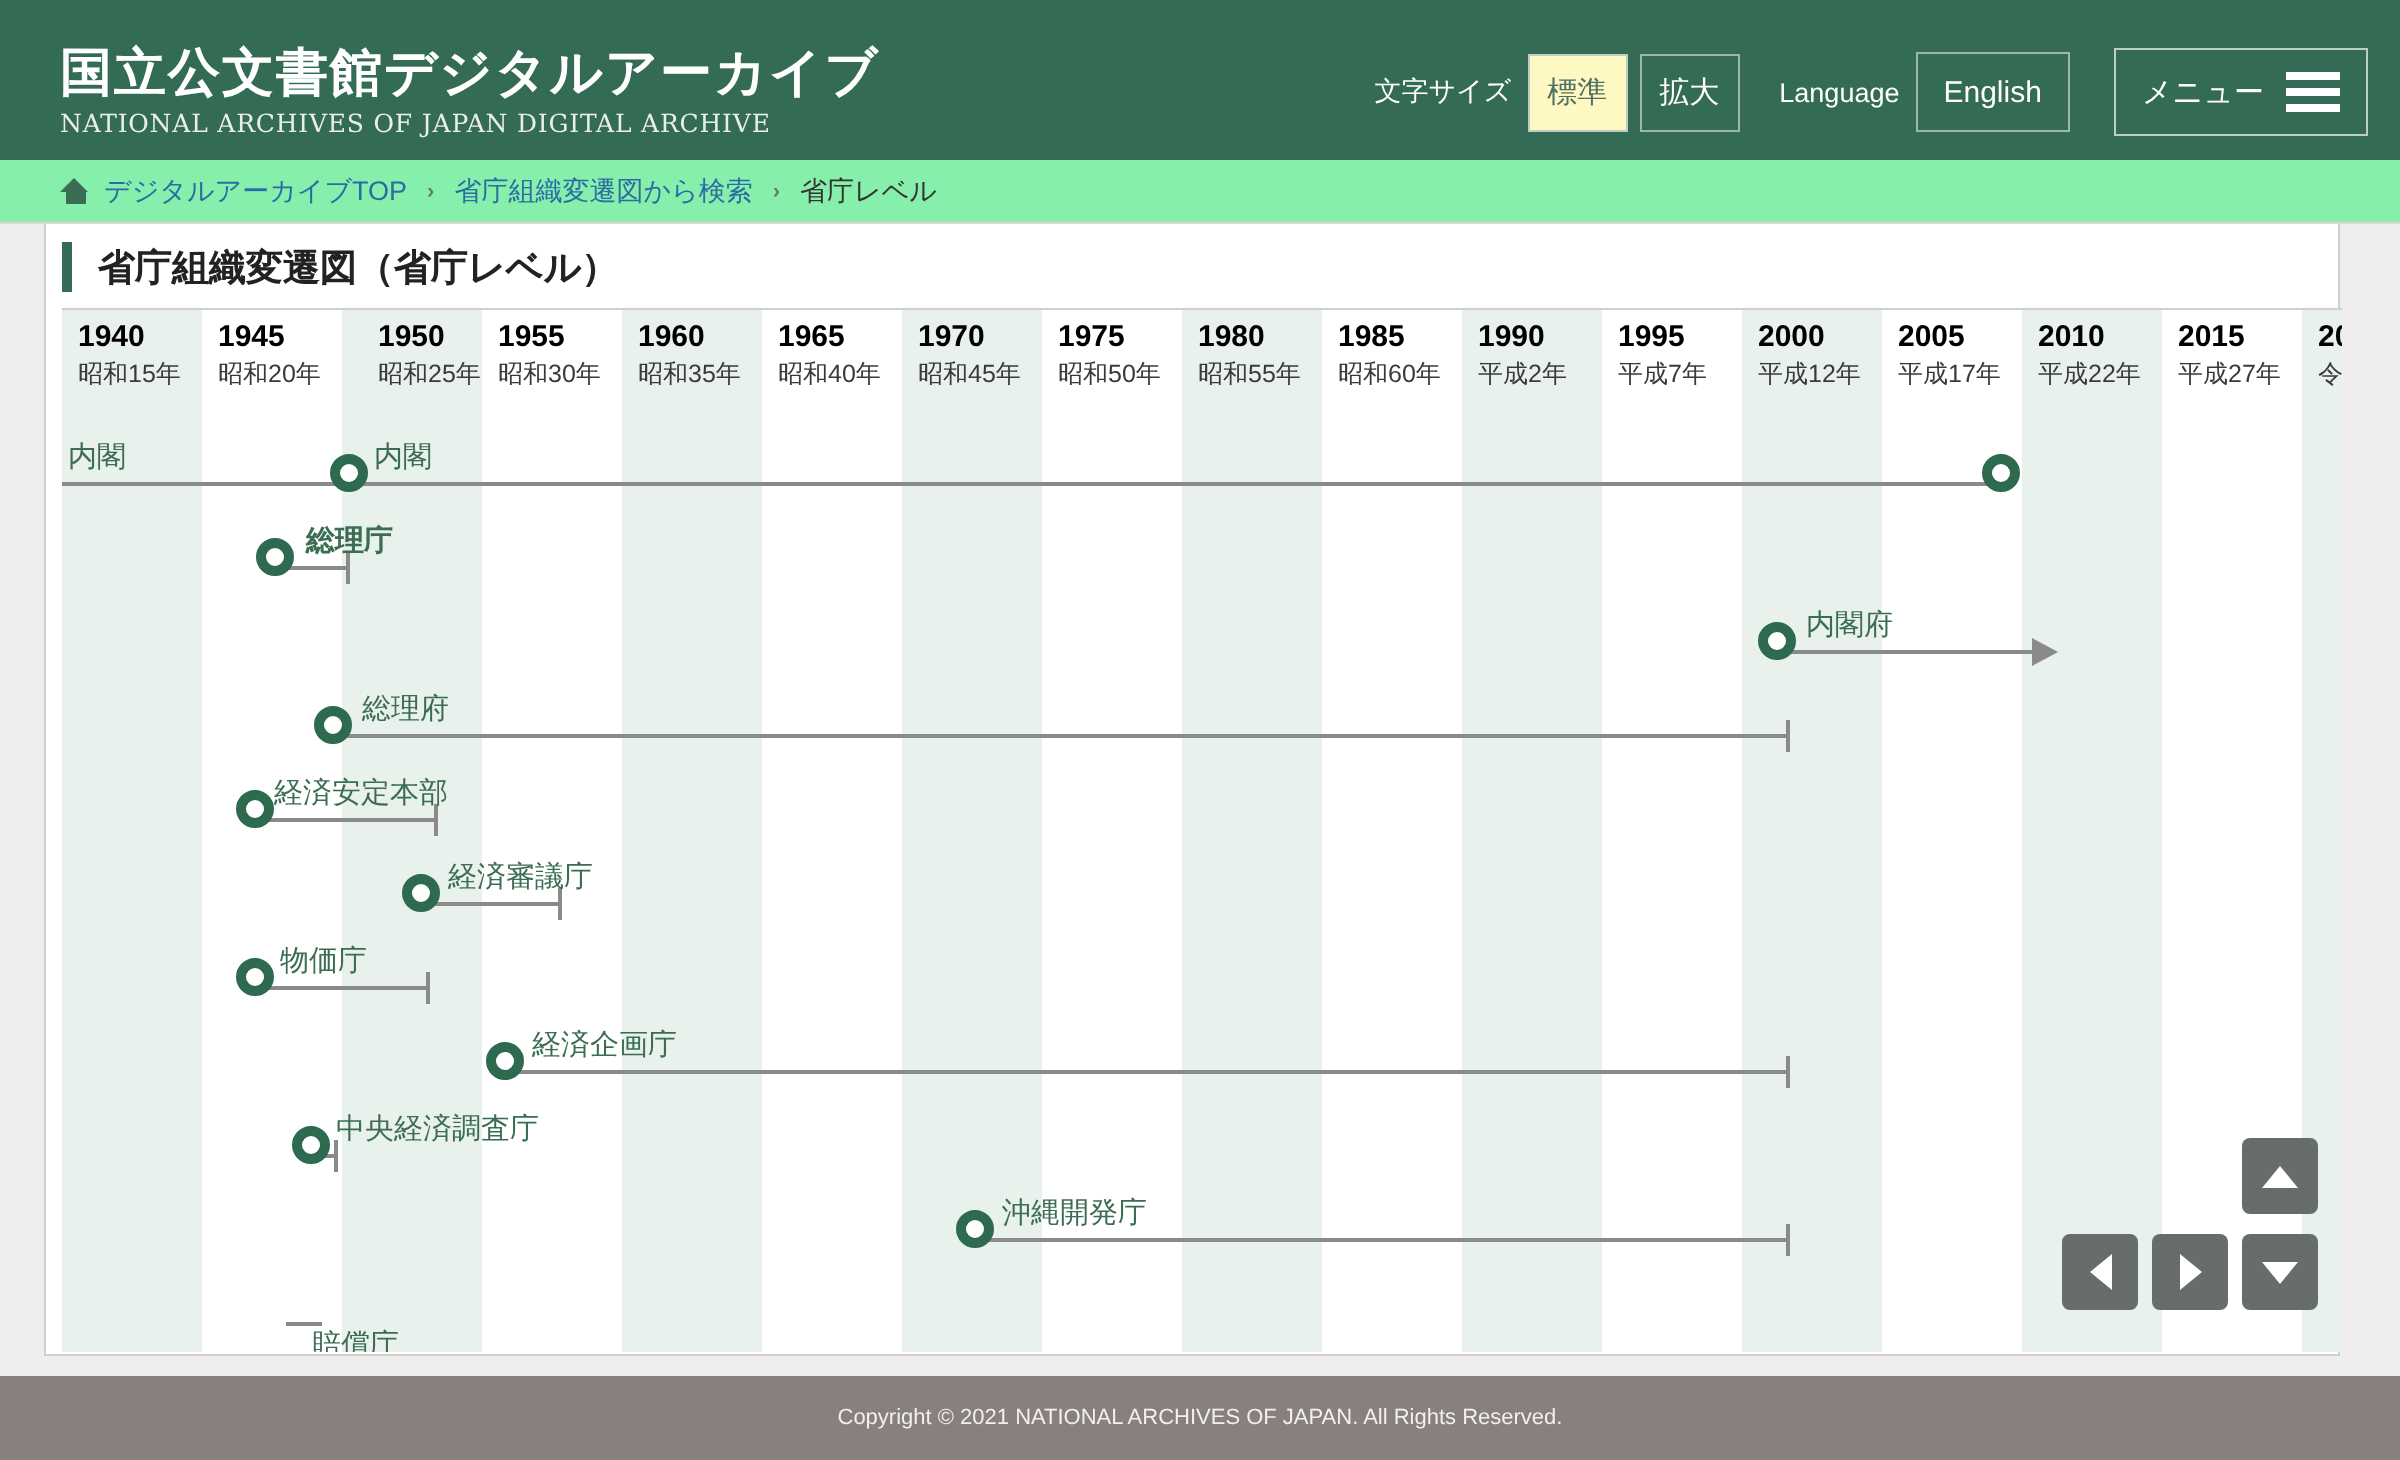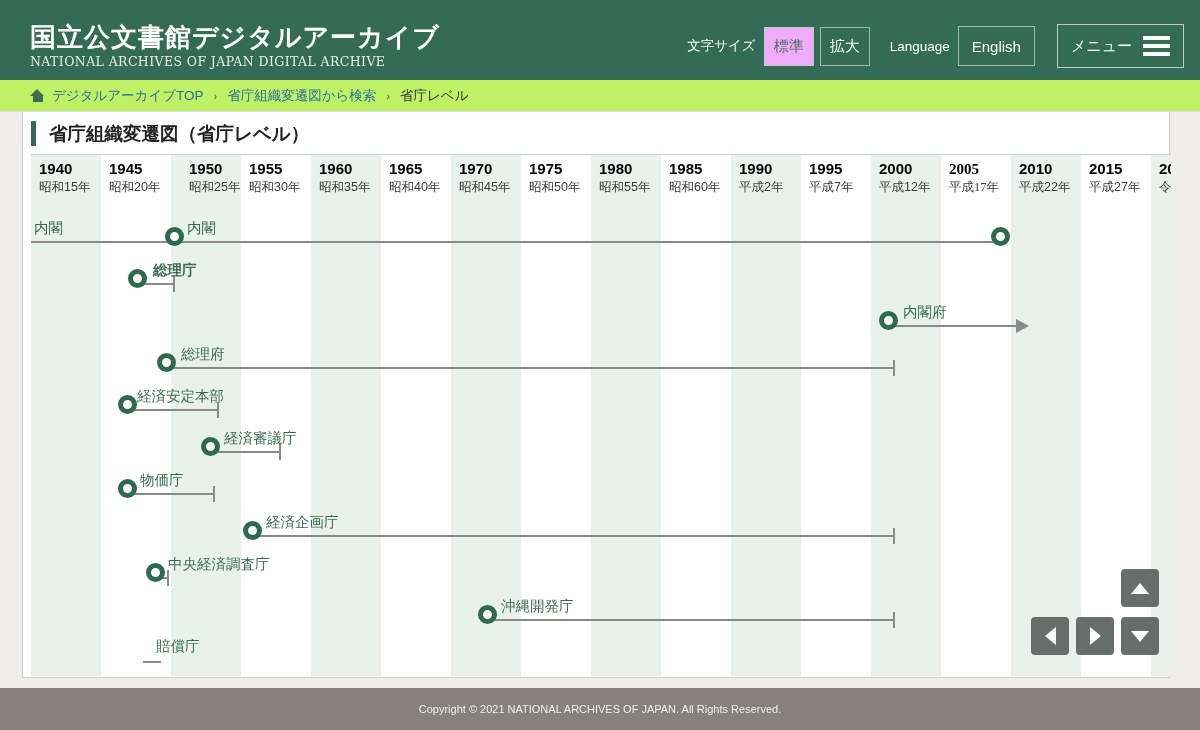--- a/index.html
+++ b/index.html
@@ -48,21 +48,21 @@
     min-width: 40px; height: 39px;
     padding: 0 9px;
     font-size: 15px;
     border: 1px solid #9cb8ab;
     background: transparent;
     color: #ffffff;
     cursor: pointer;
     margin-right: 6px;
   }
   .size-btn.active {
-    background: #f0abfc;
+    background: #fef9c3;
     color: #50705f;
     border-color: #bdcdc5;
   }
   .lang-label { margin-left: 14px; }
   .lang-btn {
     display: inline-flex; align-items: center; justify-content: center;
     height: 40px; padding: 0 13px;
     font-size: 15px;
     border: 1px solid #9cb8ab;
     background: transparent;
@@ -78,21 +78,21 @@
     color: #ffffff;
     font-size: 15px;
     cursor: pointer;
   }
   .burger { display: inline-flex; flex-direction: column; gap: 4px; }
   .burger span { display: block; width: 27px; height: 4px; background: #ffffff; }
 
   
   .breadcrumb-bar {
     height: 32px;
-    background: #bef264;
+    background: #86efac;
     border-bottom: 1px solid #d9d9d9;
     display: flex; align-items: center;
     padding: 0 30px;
     font-size: 13.5px;
   }
   .bc-home-icon {
     display: inline-block;
     width: 15px; height: 13px;
     margin-right: 7px;
     position: relative;
@@ -348,21 +348,21 @@
               <div class="yr-jp">平成2年</div>
             </div>
             <div class="yearhead" style="left: 770px;">
               <div class="yr-west">1995</div>
               <div class="yr-jp">平成7年</div>
             </div>
             <div class="yearhead" style="left: 840px;">
               <div class="yr-west">2000</div>
               <div class="yr-jp">平成12年</div>
             </div>
-            <div class="yearhead" style="left: 910px; font-family: Liberation Serif, serif;">
+            <div class="yearhead" style="left: 910px;">
               <div class="yr-west">2005</div>
               <div class="yr-jp">平成17年</div>
             </div>
             <div class="yearhead" style="left: 980px;">
               <div class="yr-west">2010</div>
               <div class="yr-jp">平成22年</div>
             </div>
             <div class="yearhead" style="left: 1050px;">
               <div class="yr-west">2015</div>
               <div class="yr-jp">平成27年</div>
@@ -429,21 +429,21 @@
               <div class="entry-label" style="left: 137px; top: 351px;">中央経済調査庁</div>
             </div>
             <div class="entry">
               <div class="entry-line" style="left: 461px; width: 401px; top: 415px;"></div>
               <div class="entry-cap" style="left: 862px; top: 408px;"></div>
               <div class="entry-node" style="left: 447px; top: 401px;"></div>
               <div class="entry-label" style="left: 470px; top: 393px;">沖縄開発庁</div>
             </div>
             <div class="entry">
               <div class="entry-line" style="left: 112px; width: 18px; top: 457px;"></div>
-              <div class="entry-label" style="left: 125px; top: 433px;">賠償庁</div>
+              <div class="entry-label" style="left: 125px; top: 459px;">賠償庁</div>
             </div>
           </div>
       </div>
     </div>
 
     <div class="navpad">
       <button class="navbtn np-up">
           <span class="tri tri-up"></span>
         </button>
       <button class="navbtn np-left">

